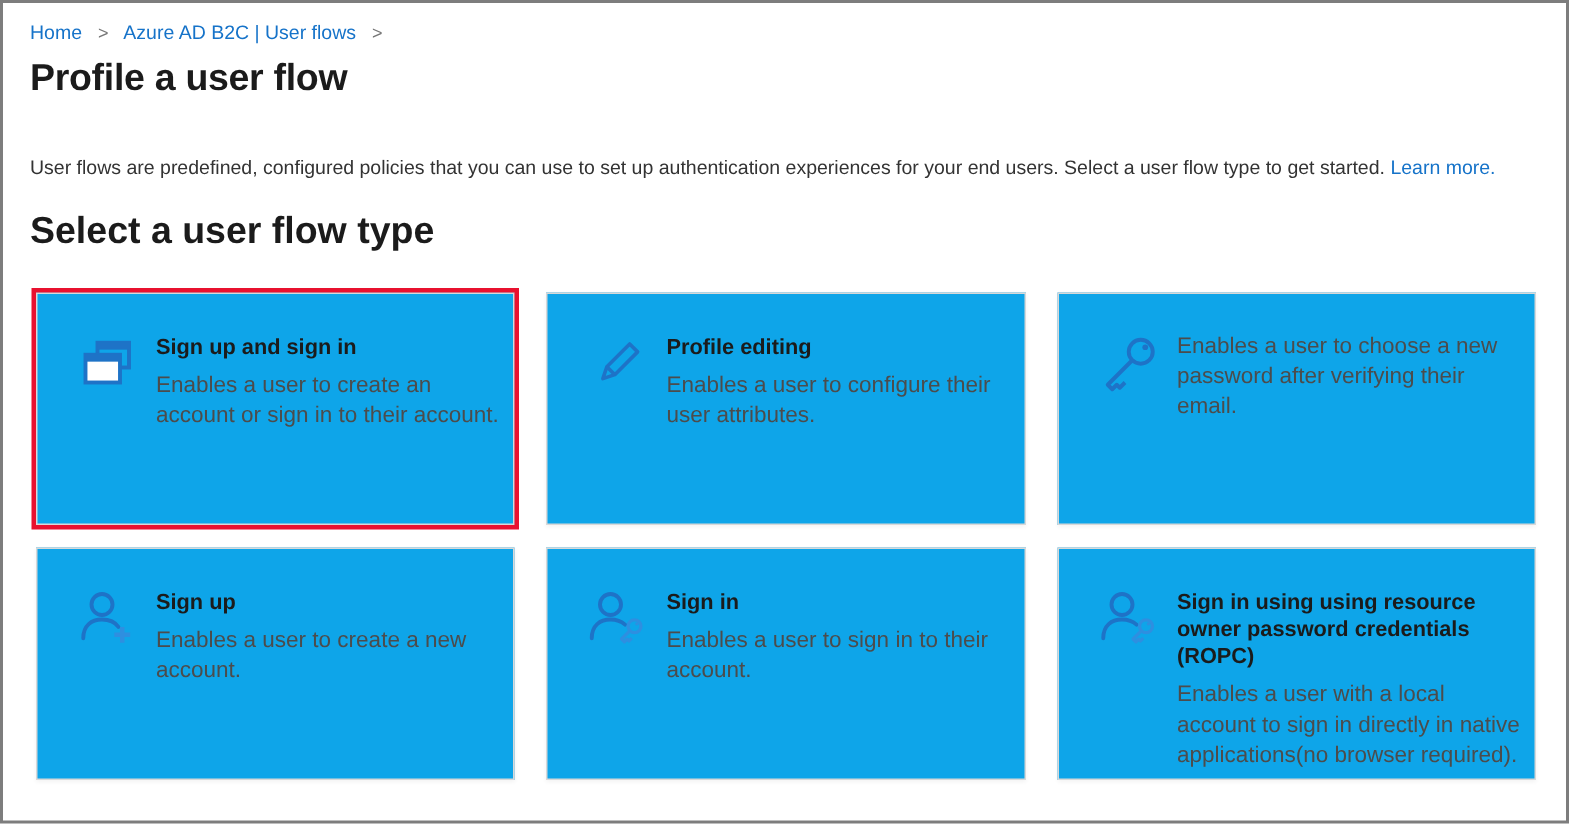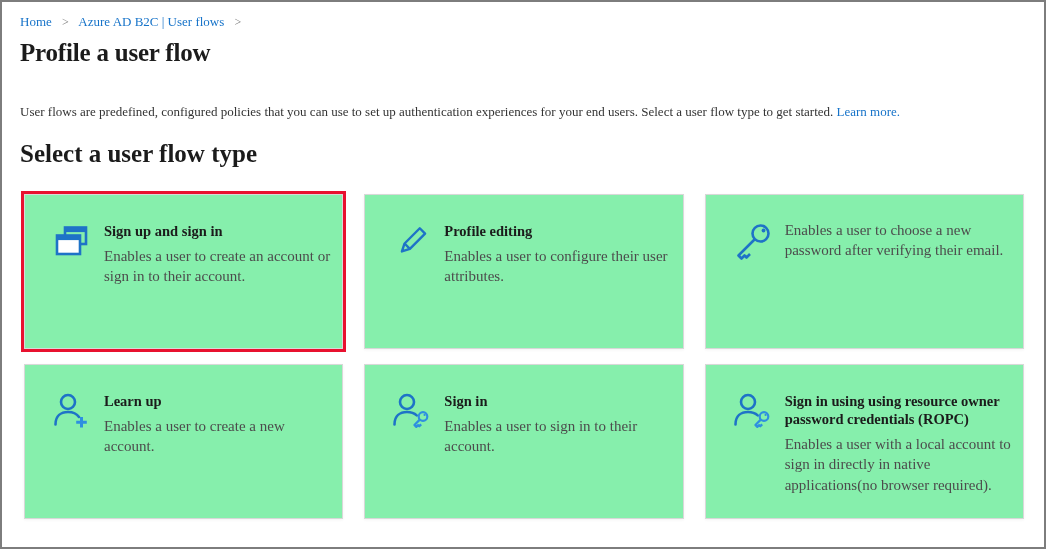--- a/index.html
+++ b/index.html
@@ -4,21 +4,21 @@
 <style>
   * { box-sizing: border-box; }
   html, body { margin: 0; padding: 0; }
   body {
     width: 1046px; height: 549px;
     border: 2px solid #7d7d7d;
     background: #ffffff;
     font-family: "Liberation Sans", sans-serif;
     overflow: hidden;
   }
-  .frame { padding: 10px 20px 0 18px; font-family: Liberation Serif, serif; }
+  .frame { padding: 10px 20px 0 18px; }
 
   .breadcrumb { font-size: 13px; margin-top: 2px; }
   .breadcrumb a {
     color: #1673c9; text-decoration: none; cursor: pointer;
   }
   .breadcrumb .sep { color: #767676; margin: 0 7px; font-size: 12px; }
 
   h1.page-title {
     margin: 9px 0 0;
     font-size: 25px; font-weight: 700; color: #1b1b1b;
@@ -40,21 +40,21 @@
 
   .cards {
     margin: 26px 0 0 4px;
     display: grid;
     grid-template-columns: repeat(3, 1fr);
     column-gap: 21px;
     row-gap: 15px;
   }
   .card {
     height: 155px;
-    background: #86efac;
+    background: #0ea5e9;
     border: 1px solid #d8d8d8;
     box-shadow: 0 1px 3px rgba(0,0,0,0.05);
     display: flex;
     padding: 25px 6px 12px 27px;
     cursor: pointer;
   }
   .card.selected { outline: 3px solid #e8112f; }
 
   .card .icon {
     width: 40px; height: 40px;
@@ -141,21 +141,21 @@
       <span class="icon">
         <svg viewBox="0 0 40 40" xmlns="http://www.w3.org/2000/svg">
           <g fill="none" stroke="#1e73c7" stroke-width="2.6" stroke-linecap="round">
             <circle cx="16" cy="11" r="7"></circle>
             <path d="M3.5 33.5 c0 -8.5 5.5 -12.5 12.5 -12.5 c4.8 0 8.8 1.8 11 5"></path>
           </g>
           <path d="M29.5 26 v10.5 M24.2 31.2 h10.6" fill="none" stroke="#2e8fe0" stroke-width="3"></path>
         </svg>
       </span>
       <div class="card-text">
-        <h3>Learn up</h3>
+        <h3>Sign up</h3>
         <p>Enables a user to create a new account.</p>
       </div>
     </div>
 
     <div class="card">
       <span class="icon">
         <svg viewBox="0 0 40 40" xmlns="http://www.w3.org/2000/svg">
           <g fill="none" stroke="#1e73c7" stroke-width="2.6" stroke-linecap="round">
             <circle cx="15" cy="11" r="7"></circle>
             <path d="M2.5 33.5 c0 -8.5 5.5 -12.5 12.5 -12.5 c3.9 0 7.3 1.2 9.7 3.4"></path>

